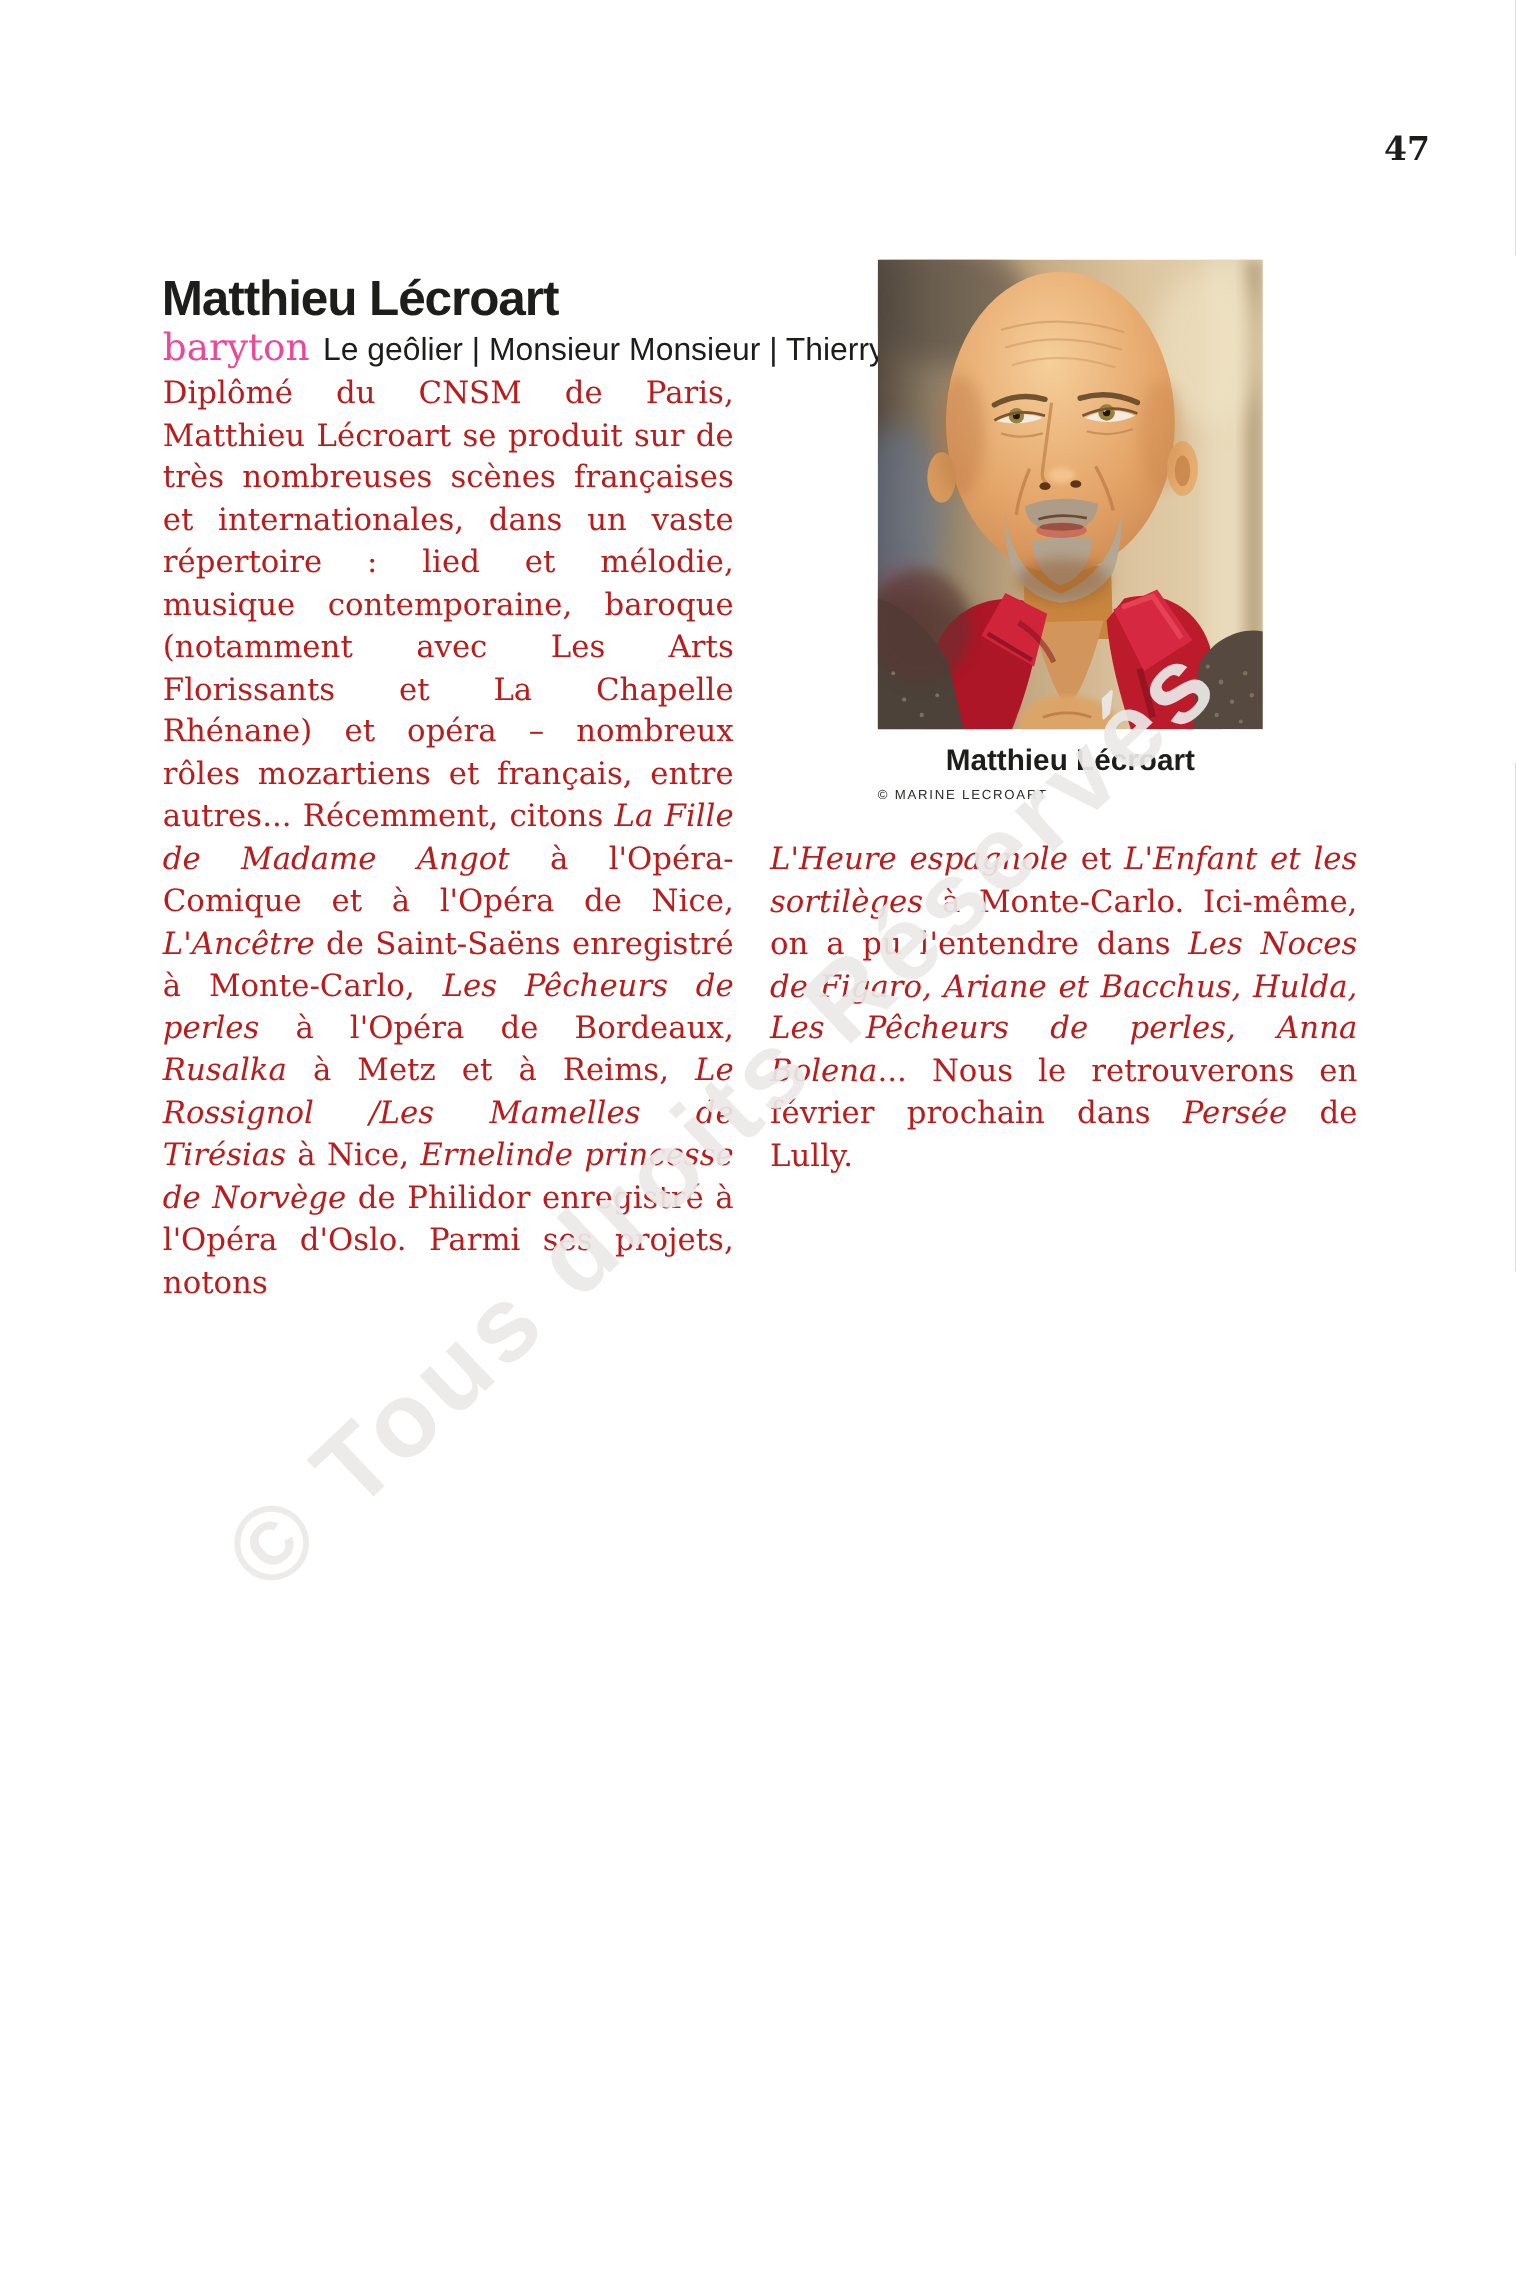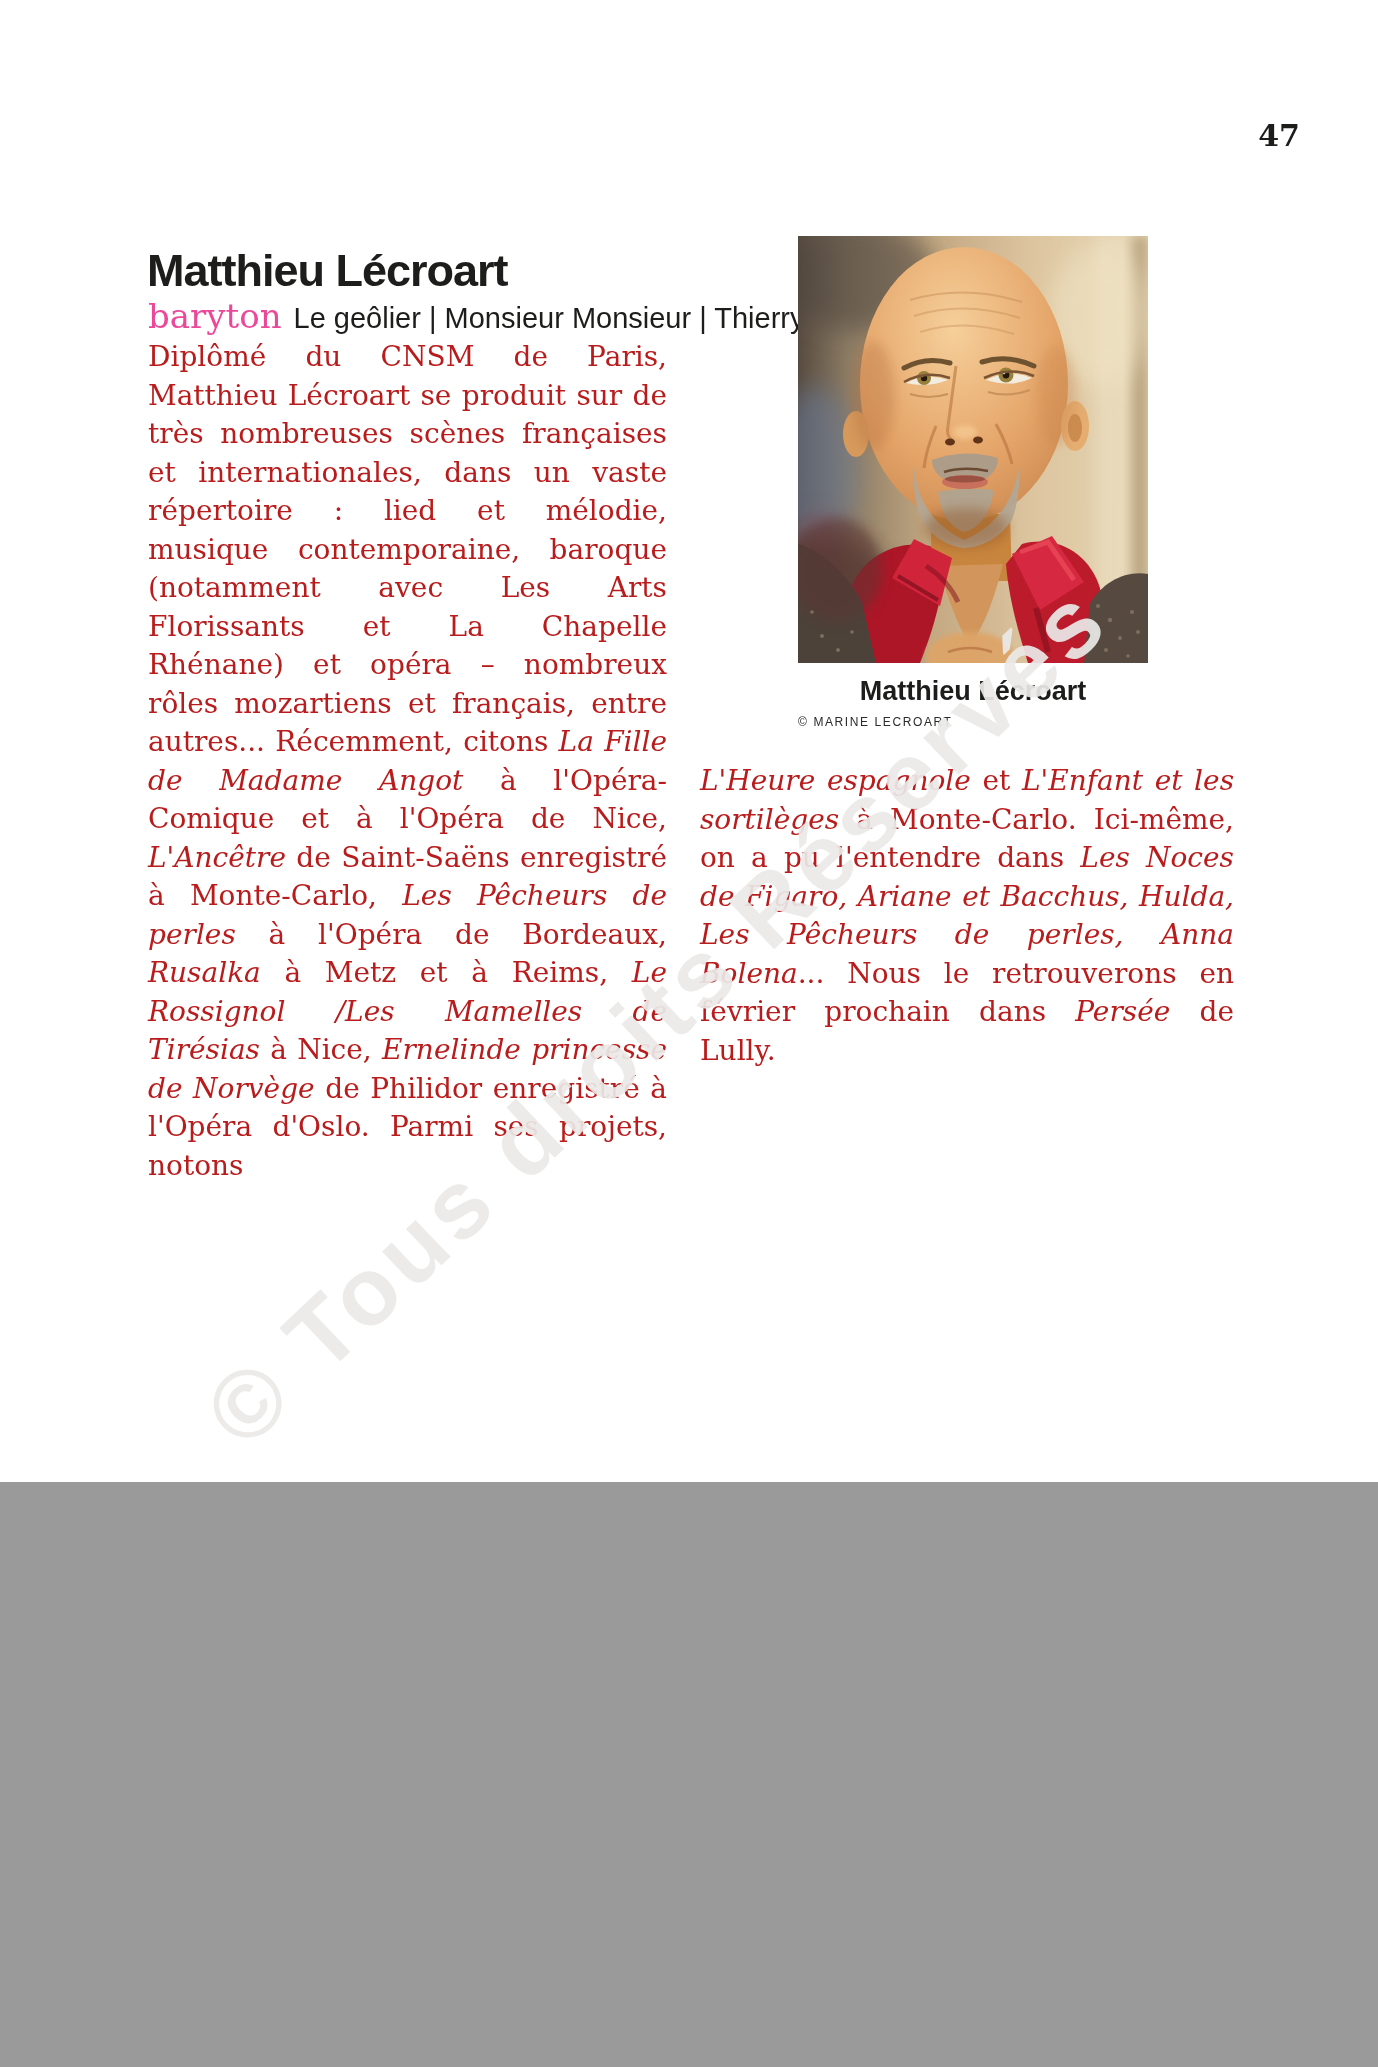--- a/index.html
+++ b/index.html
@@ -1,19 +1,19 @@
 <!DOCTYPE html>
 <html><head>
 <meta charset="utf-8">
 <style>
   html, body { margin: 0; padding: 0; background: #9a9a9a; }
   .page {
     position: relative;
     width: 1378px;
-    height: 1482px;
+    height: 2067px;
     background: #ffffff;
     overflow: hidden;
     font-family: "DejaVu Serif", serif;
     color: #1d1d1b;
   }
   .page-number {
     position: absolute;
     top: 118px;
     right: 78px;
     font-family: "DejaVu Serif", serif;

